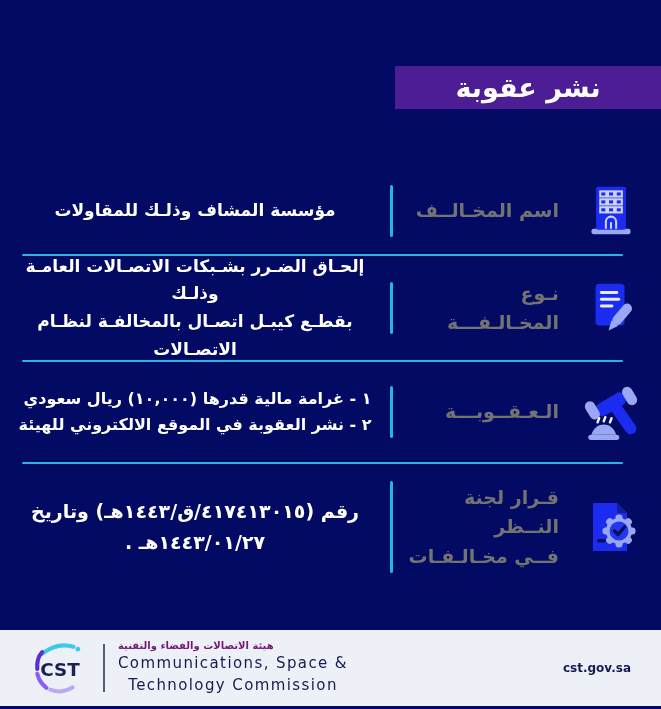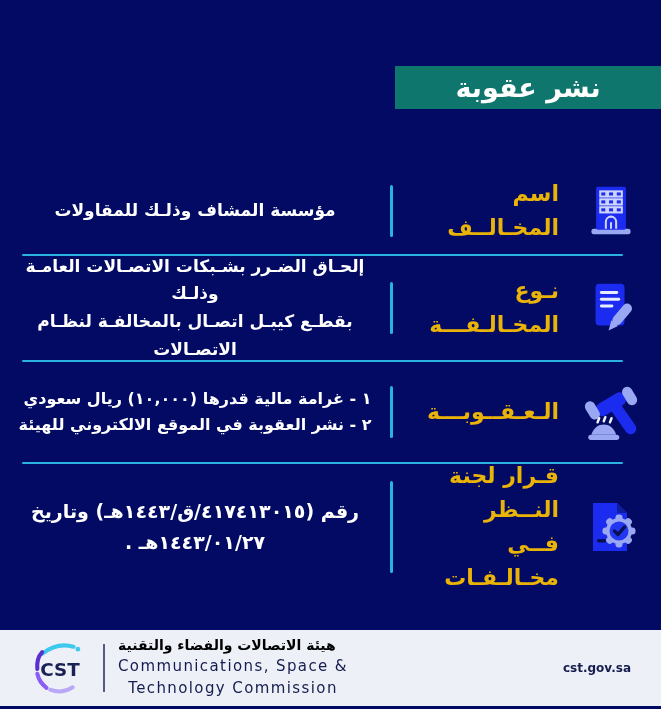--- a/index.html
+++ b/index.html
@@ -2,49 +2,49 @@
 <html lang="ar"><head>
 <meta charset="utf-8">
 <style>
   * { margin:0; padding:0; box-sizing:border-box; }
   html,body { width:661px; height:709px; }
   body { font-family:"DejaVu Sans", sans-serif; background:#020a63; }
   .poster { position:relative; width:661px; height:709px; background:#020a63; overflow:hidden; }
 
   
   .banner { position:absolute; top:66px; right:0; width:266px; height:43px;
-            background:#0f766e; color:#ffffff; display:flex; align-items:center;
+            background:#4c1d95; color:#ffffff; display:flex; align-items:center;
             justify-content:center; font-size:27px; font-weight:bold; direction:rtl; }
 
   
   .rows { position:absolute; top:168px; left:0; right:0; direction:rtl; }
   .row { display:flex; align-items:center; }
   .icon-col { flex:0 0 100px; display:flex; justify-content:center; align-items:center; }
   .label-col { flex:0 0 168px; text-align:right; padding-left:10px; padding-right:2px;
-               color:#eab308; font-weight:bold; font-size:22px; line-height:1.55; }
+               color:#737373; font-weight:bold; font-size:19px; line-height:1.55; }
   .vline { flex:0 0 3px; width:3px; background:#2bb3e0; border-radius:2px; height:52px; align-self:center; }
   .vline.tall { height:92px; }
   .content-col { flex:1 1 auto; display:flex; justify-content:center; align-items:center;
                  color:#ffffff; font-weight:bold; font-size:17px; line-height:1.62; text-align:center; }
   .content-inner.right { text-align:right; }
   .row-1 { height:86px; }
   .row-2 { height:104px; }
   .row-3 { height:100px;border-radius:30px; }
   .row-3 .content-col { font-size:16px; }
   .row-4 { height:126px; }
   .row-4 .content-col { font-size:19px; }
   .hline { height:2px; background:#2bb3e0; border-radius:1px; margin:0 38px 0 22px; }
 
   
   .footer { position:absolute; left:0; right:0; top:630px; height:76px; background:#eef0f8;
             display:flex; align-items:center; direction:ltr; }
   .footer-logo { margin-left:30px; flex:0 0 auto; }
   .footer-divider { width:2px; height:48px; background:#2e3560; opacity:.8; margin:0 13px; }
   .org-block { display:flex; flex-direction:column; justify-content:center; }
-  .org-ar { font-size:14px; font-weight:bold; color:#000000; direction:rtl; text-align:left; line-height:1.4; }
+  .org-ar { font-size:10px; font-weight:bold; color:#701a75; direction:rtl; text-align:left; line-height:1.4; }
   .org-en { font-size:15px; font-weight:normal; color:#151c4e; letter-spacing:1.4px; line-height:1.45;text-align:center; }
   .footer-spacer { flex:1 1 auto; }
   .website { font-size:12px; font-weight:bold; color:#151c4e; margin-right:30px; }
   .bottom-strip { position:absolute; left:0; right:0; bottom:0; height:3px; background:#020a63; }
 </style>
 </head>
 <body>
 
 <div class="poster">
 

